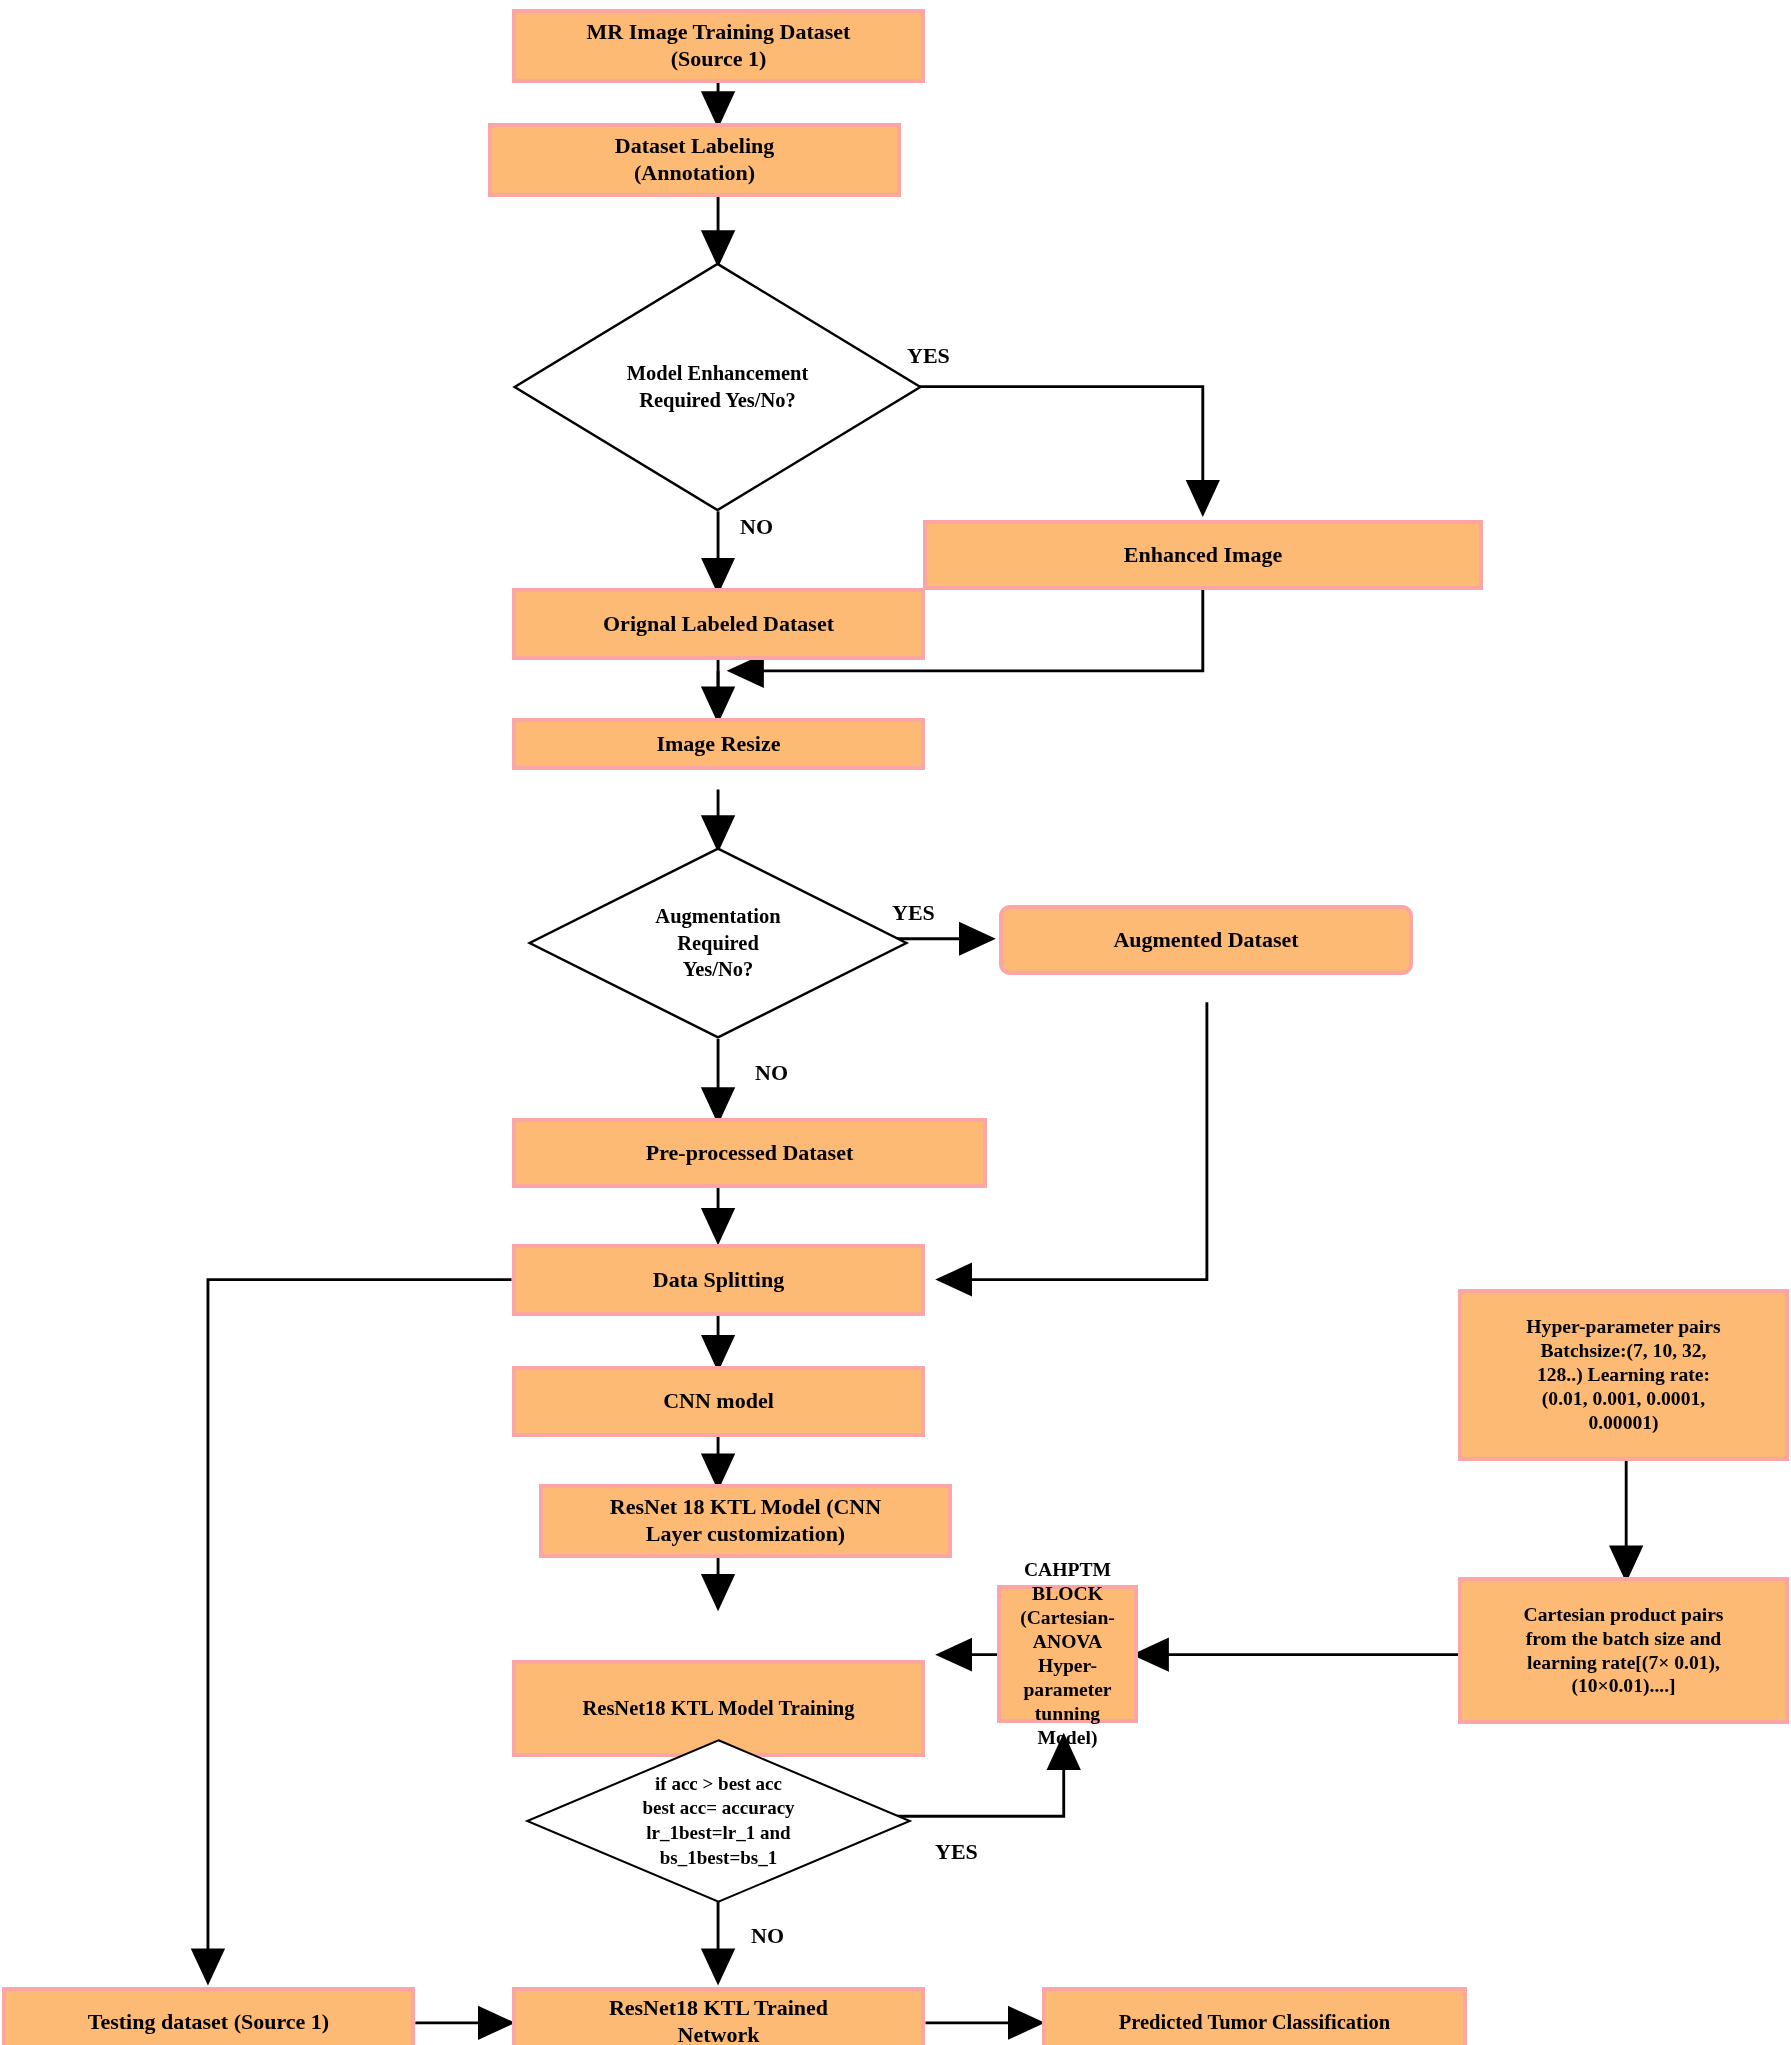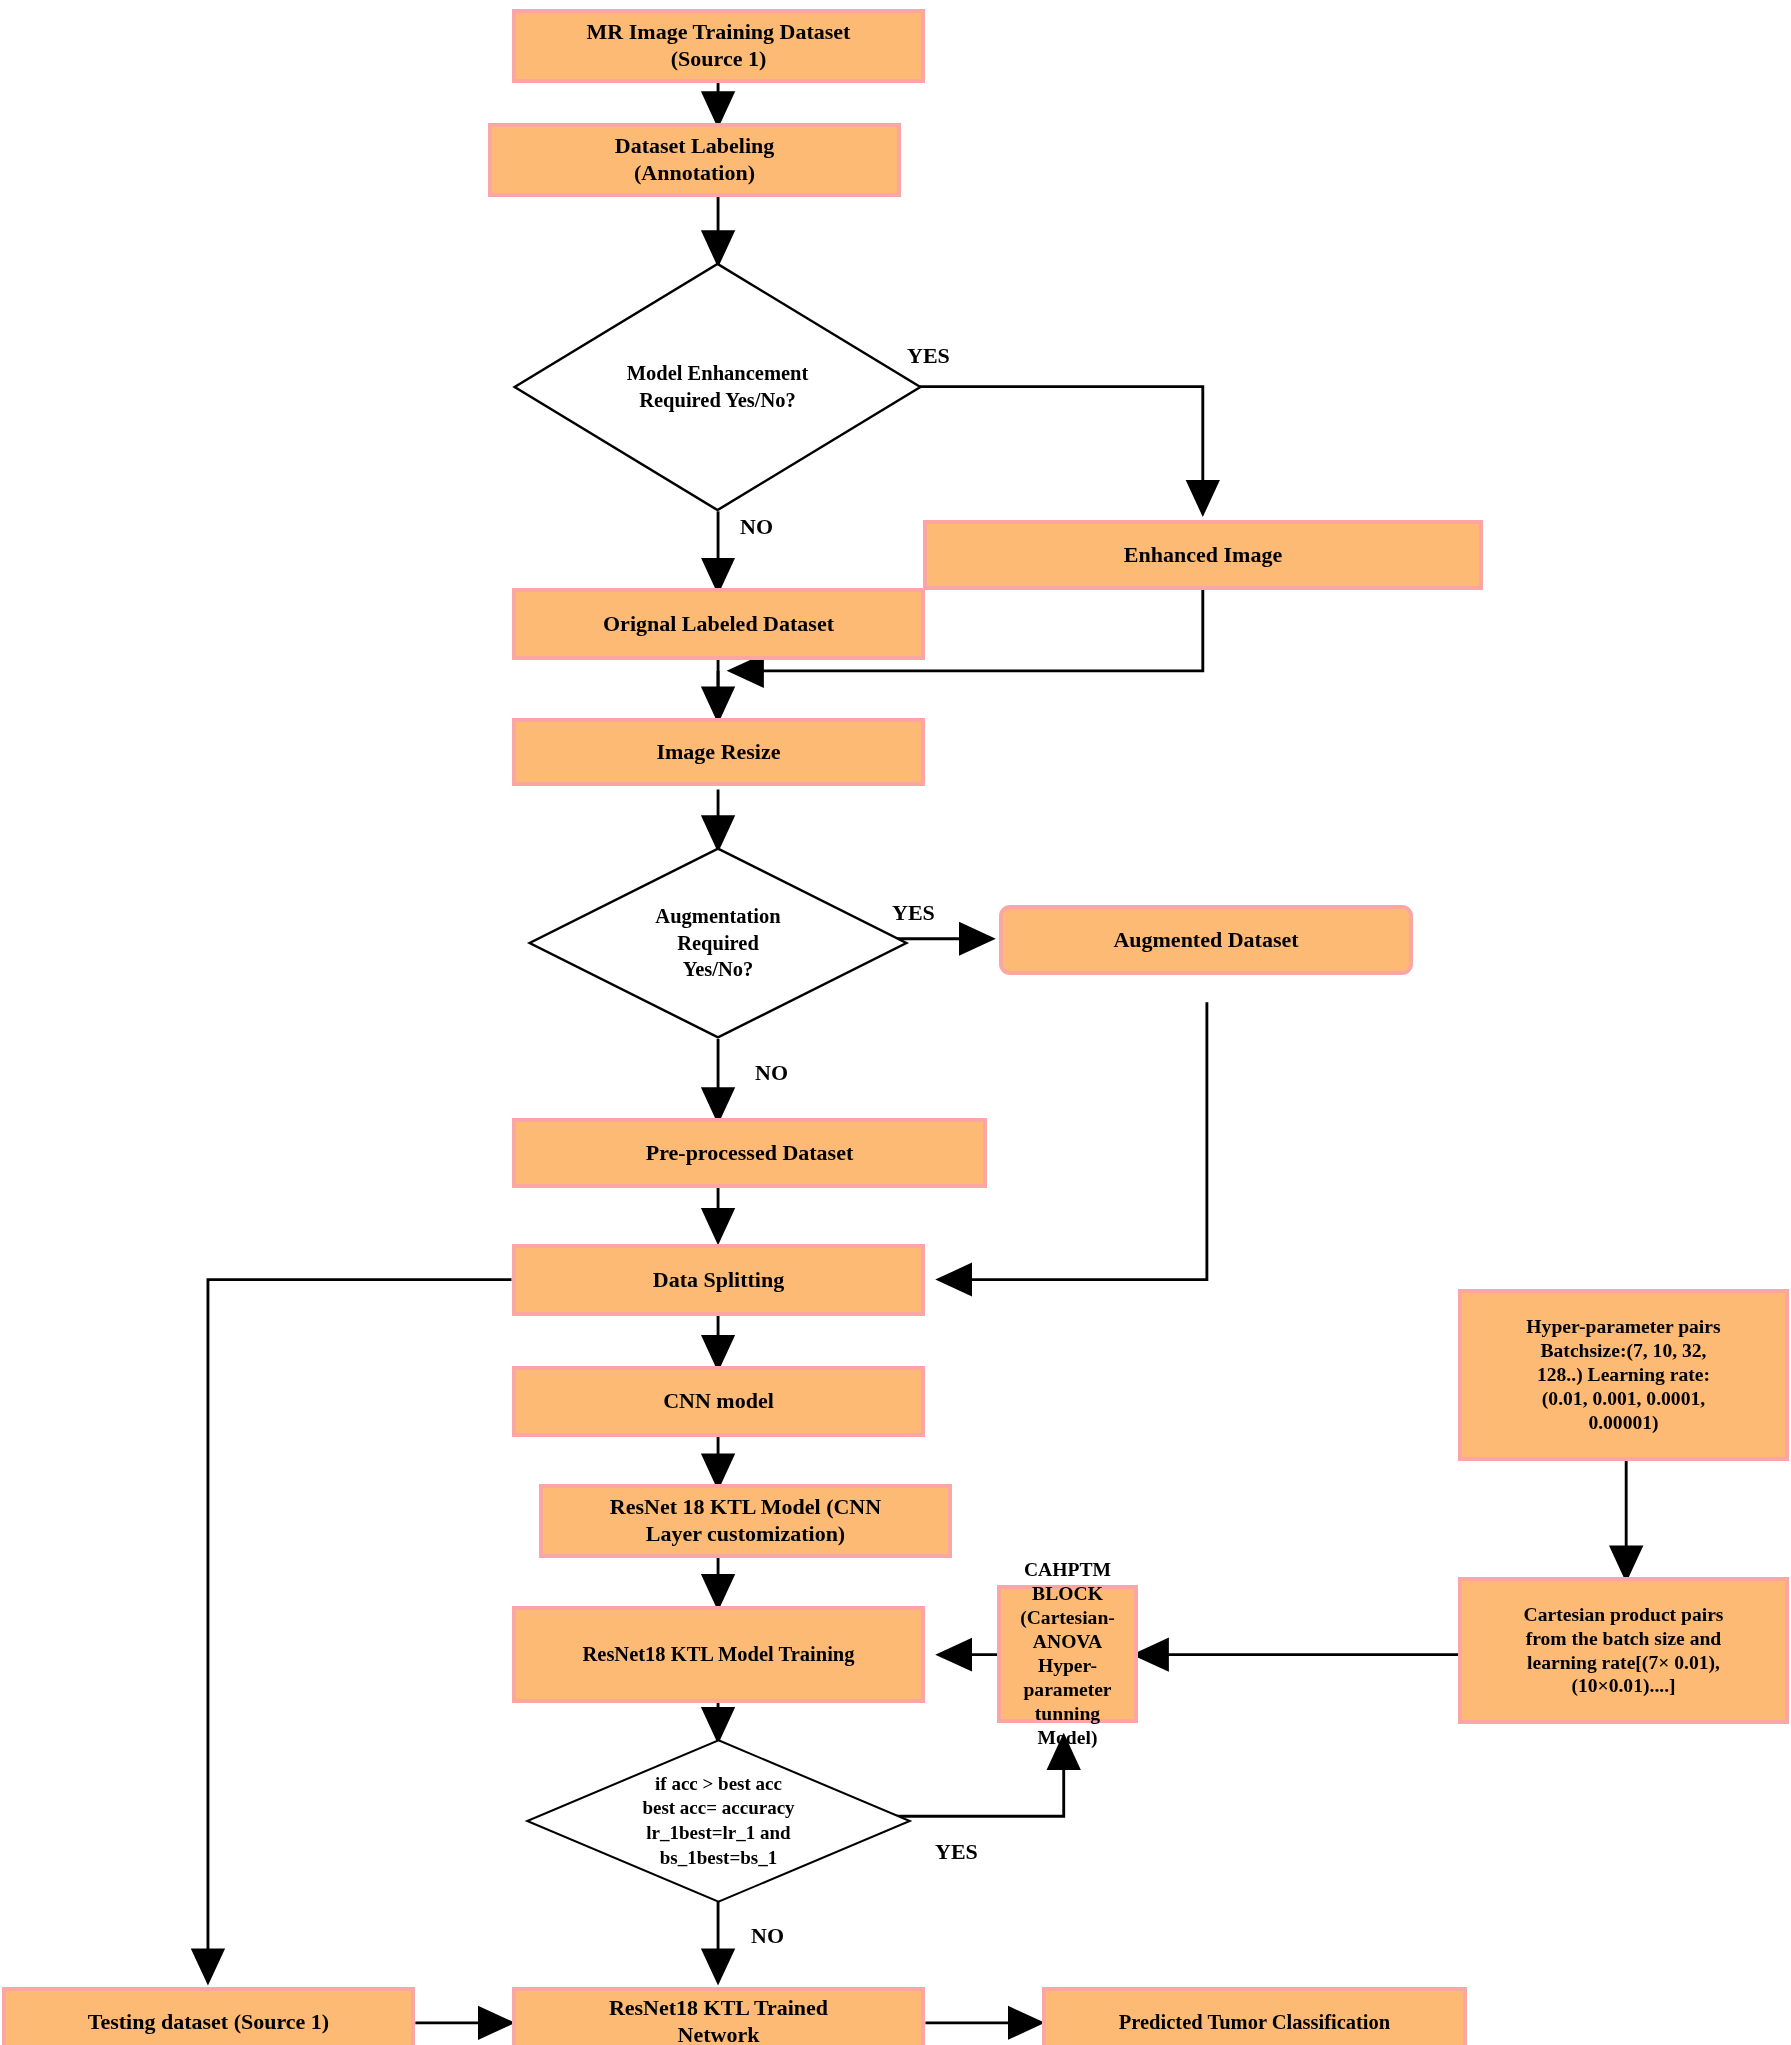--- a/index.html
+++ b/index.html
@@ -155,21 +155,21 @@
       <polygon points="500,4 996,305 500,606 4,305" fill="#ffffff" stroke="#000000" stroke-width="6"></polygon>
     </svg>
     <div class="diamond-label fs-50">Model Enhancement
 Required Yes/No?</div>
   </div>
 
   <div class="node box fs-54" style="left:923px; top:520px; width:560px; height:70px;">Enhanced Image</div>
 
   <div class="node box fs-54" style="left:512px; top:588px; width:413px; height:72px;">Orignal Labeled Dataset</div>
 
-  <div class="node box fs-54" style="left:512px; top:718px; width:413px; height:68px;">Image Resize</div>
+  <div class="node box fs-54" style="left:512px; top:718px; width:413px; height:52px;">Image Resize</div>
 
   <div class="diamond-wrap" style="left:528px; top:847px; width:380px; height:192px;">
     <svg width="380" height="192" viewBox="0 0 930 470" xmlns="http://www.w3.org/2000/svg">
       <polygon points="465,4 926,235 465,466 4,235" fill="#ffffff" stroke="#000000" stroke-width="6"></polygon>
     </svg>
     <div class="diamond-label fs-50">Augmentation
 Required
 Yes/No?</div>
   </div>
 
@@ -177,21 +177,21 @@
 
   <div class="node box fs-54" style="left:512px; top:1118px; width:475px; height:70px;">Pre-processed Dataset</div>
 
   <div class="node box fs-54" style="left:512px; top:1366px; width:413px; height:71px;">CNN model</div>
 
   <div class="node box fs-54" style="left:512px; top:1244px; width:413px; height:72px;">Data Splitting</div>
 
   <div class="node box fs-54" style="left:512px; top:1484px; width:413px; height:74px;margin-left:27px;">ResNet 18 KTL Model (CNN
 Layer customization)</div>
 
-  <div class="node box fs-50" style="left:512px; top:1606px; width:413px; height:97px;">ResNet18 KTL Model Training</div>
+  <div class="node box fs-50" style="left:512px; top:1660px; width:413px; height:97px;">ResNet18 KTL Model Training</div>
 
   <div class="diamond-wrap" style="left:526px; top:1739px; width:385px; height:164px;">
     <svg width="385" height="164" viewBox="0 0 940 400" xmlns="http://www.w3.org/2000/svg">
       <polygon points="470,3 937,200 470,397 3,200" fill="#ffffff" stroke="#000000" stroke-width="5"></polygon>
     </svg>
     <div class="diamond-label fs-46">if acc &gt; best acc
 best acc= accuracy
 lr_1best=lr_1 and
 bs_1best=bs_1</div>
   </div>

